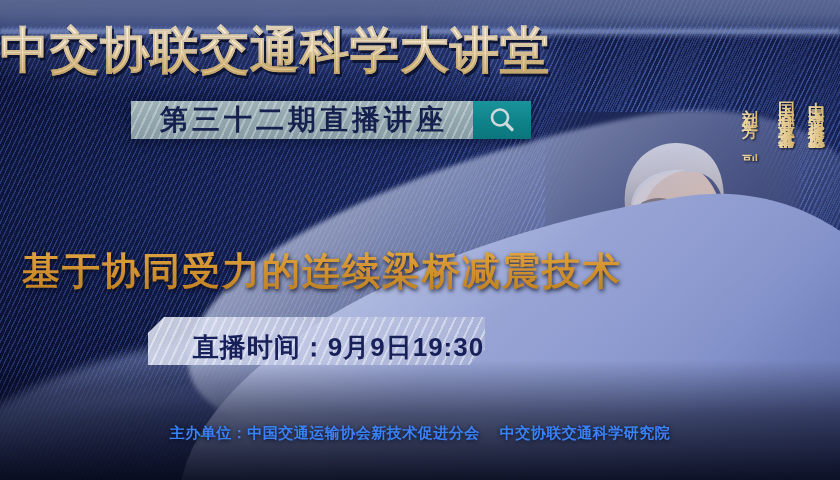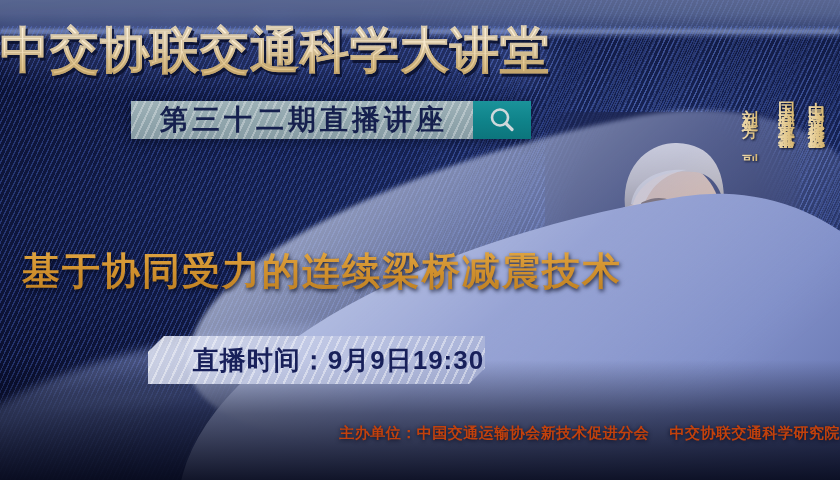--- a/index.html
+++ b/index.html
@@ -141,22 +141,22 @@
     font-size:38px;line-height:48px;font-weight:bold;letter-spacing:2px;
     font-family:"DejaVu Sans","Liberation Sans",sans-serif;
     background:linear-gradient(180deg,#e2a845 0%,#d2922f 45%,#bd7f22 100%);
     -webkit-background-clip:text;background-clip:text;color:transparent;
     filter:drop-shadow(1px 2px 2px rgba(4,8,26,.8));
     margin-top:41px;
   }
 
   
   .timebadge{
-    position:absolute;left:148px;top:336px;width:337px;height:48px;
-    display:flex;align-items:center;justify-content:center;
+    position:absolute;left:148px;top:317px;width:337px;height:48px;
+    display:flex;align-items:flex-end;justify-content:center;
     clip-path:polygon(16px 0, 100% 0, 100% 32px, calc(100% - 16px) 100%, 0 100%, 0 16px);
     background:linear-gradient(135deg,rgba(226,230,244,.88) 0%,rgba(196,203,230,.82) 45%,rgba(170,179,214,.78) 100%);
     overflow:hidden;
     box-shadow:0 3px 14px rgba(10,16,48,.55);
     padding-left:44px;
   }
   .timebadge:before{
     content:"";position:absolute;inset:0;
     background:repeating-linear-gradient(115deg,
       rgba(255,255,255,0) 0px, rgba(255,255,255,0) 6px,
@@ -176,22 +176,22 @@
     text-shadow:none;
     filter:drop-shadow(1px 1px 1px rgba(5,9,28,.85));
     white-space:pre;
   }
   .vcol-1{right:12px;top:88px;}
   .vcol-2{right:42px;top:88px;}
   .vcol-3{right:78px;top:96px;font-size:16px;letter-spacing:7px;}
 
   
   .footer{
-    position:absolute;left:0;right:0;top:424px;text-align:right;
-    color:#c2410c;font-size:15px;font-weight:bold;letter-spacing:.5px;
+    position:absolute;left:0;right:0;top:424px;text-align:center;
+    color:#3b82f6;font-size:15px;font-weight:bold;letter-spacing:.5px;
     text-shadow:0 1px 4px rgba(5,9,30,.9);
   }
 </style>
 </head>
 <body>
 
 <div id="poster">
 
   <div class="bg-base"></div>
   <div class="bg-topband"></div>

